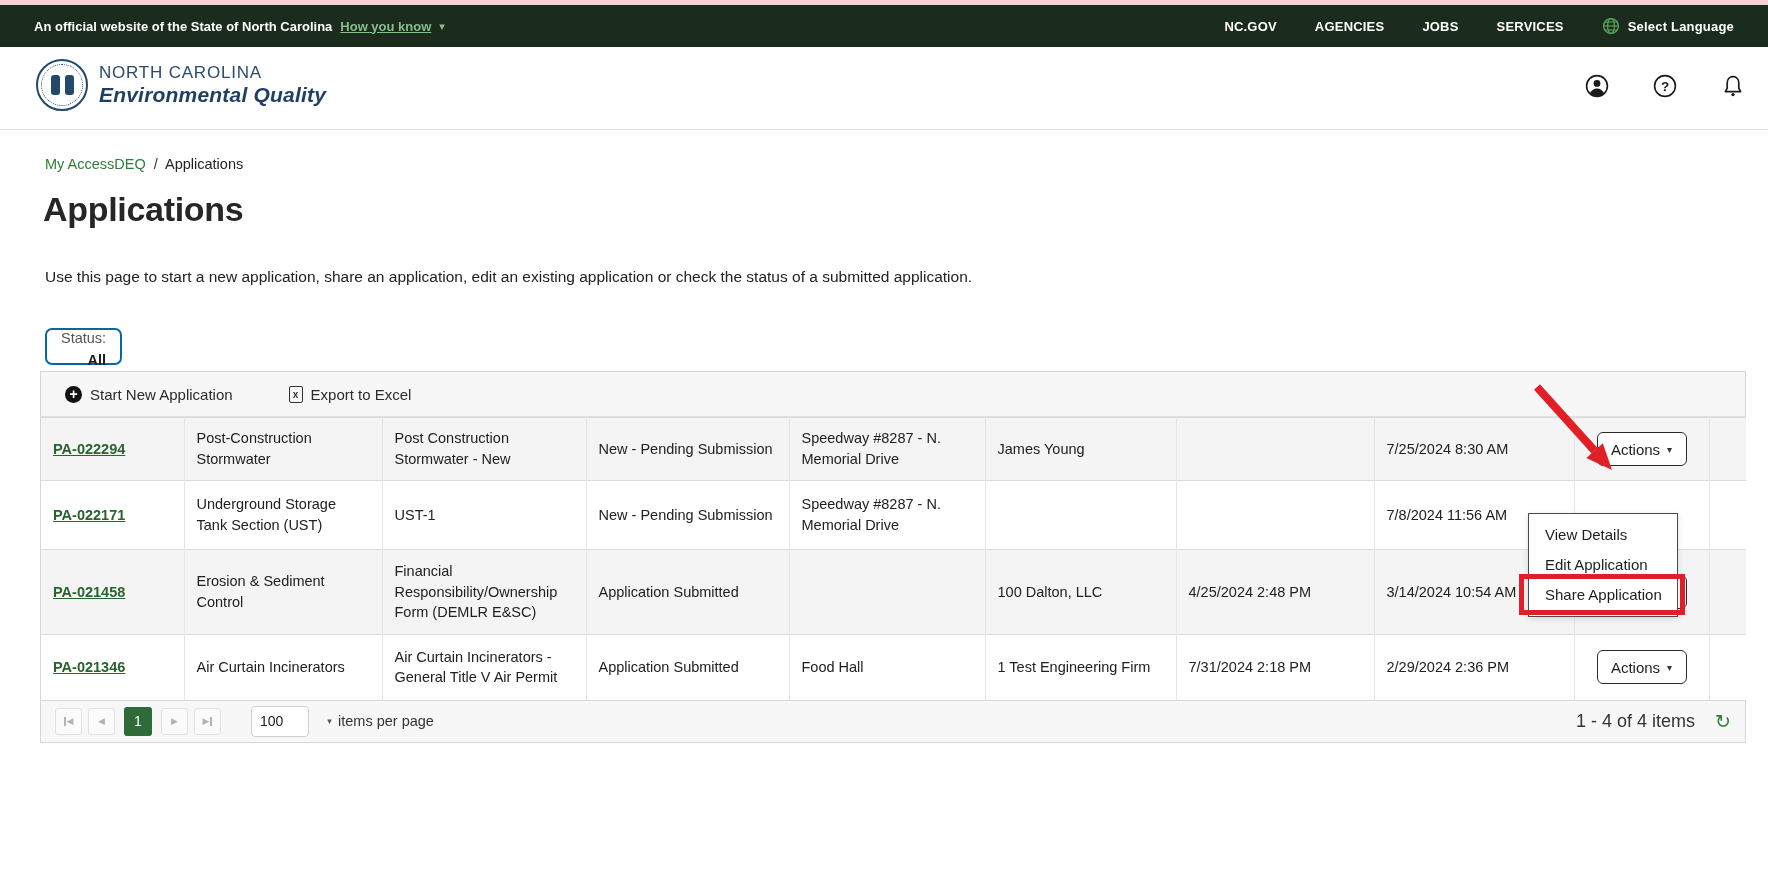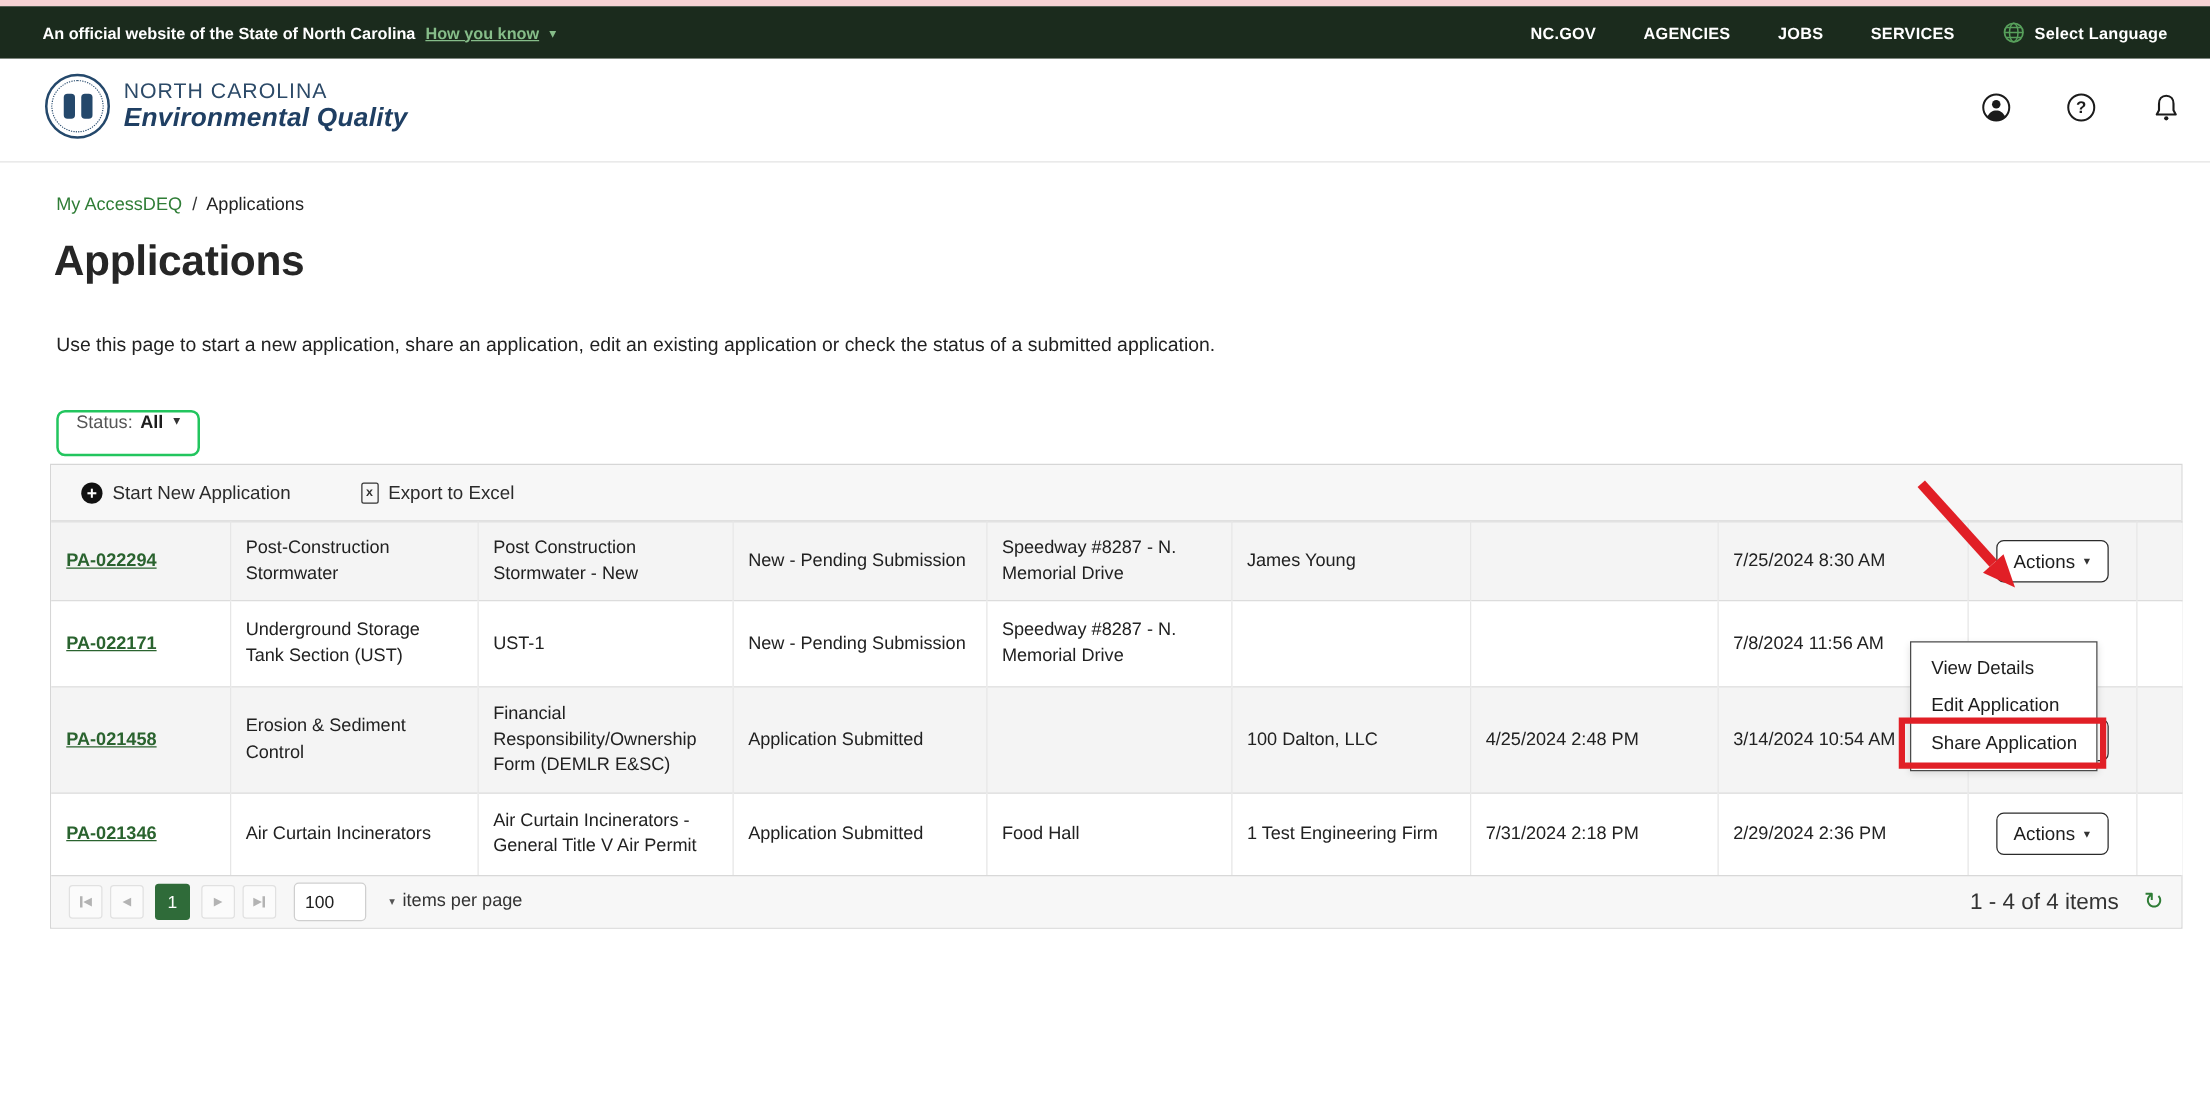--- a/index.html
+++ b/index.html
@@ -37,22 +37,22 @@
 
   
   .breadcrumb { position:absolute; left:45px; top:156px; font-size:14.5px; }
   .breadcrumb a { color:#2f7d36; text-decoration:none; cursor:pointer; }
   .breadcrumb .sep { color:#333; margin:0 4px; }
   .breadcrumb .current { color:#222; }
   h1.page-title { position:absolute; left:43px; top:190px; font-size:34px; font-weight:bold; color:#262626; letter-spacing:-.3px; }
   .desc { position:absolute; left:45px; top:268px; font-size:15.5px; color:#222; }
 
   
-  .chip { position:absolute; left:45px; top:328px; height:37px; border:2px solid #22c55e; border-radius:7px;
-          background:#fff; display:flex; align-items:flex-start; gap:6px; padding:0 14px; cursor:pointer; }
+  .chip { position:absolute; left:45px; top:328px; height:37px; border:2px solid #0369a1; border-radius:7px;
+          background:#fff; display:flex; align-items:flex-end; gap:6px; padding:0 14px; cursor:pointer;flex-direction:column; }
   .chip .cl { color:#555; font-size:14.5px; }
   .chip .cv { color:#1d1d1d; font-size:14.5px; font-weight:bold; }
   .chip .caret { color:#333; font-size:11px; margin-left:2px; }
 
   
   .grid { position:absolute; left:40px; top:371px; width:1706px; border:1px solid #d6d6d6; background:#fff; }
   .gtoolbar { height:45px; background:#f7f7f7; border-bottom:1px solid #e0e0e0; display:flex; align-items:center; gap:56px; padding:0 24px; }
   .tbtn { display:flex; align-items:center; gap:8px; font-size:15px; color:#2b2b2b; cursor:pointer; }
   .plus-circle { width:17px; height:17px; border-radius:50%; background:#111; color:#fff; display:flex; align-items:center;
                  justify-content:center; font-size:14px; font-weight:bold; line-height:1; }
@@ -76,21 +76,21 @@
   .actions-btn .caret { font-size:10px; color:#333; }
 
   
   .pager { height:42px; background:#f7f7f7; border-top:1px solid #d8d8d8; display:flex; align-items:center;
            padding:0 14px; gap:6px; }
   .pgbtn { width:27px; height:27px; background:#fbfbfb; border:1px solid #e1e1e1; border-radius:3px;
            display:flex; align-items:center; justify-content:center; color:#b3b3b3; font-size:9px; cursor:pointer; gap:1px; }
   .pgbtn .bar { width:2px; height:9px; background:#b3b3b3; }
   .pgcur { width:28px; height:29px; background:#2f6b39; color:#fff; border-radius:3px; font-size:14px;
            display:flex; align-items:center; justify-content:center; margin:0 3px; cursor:pointer; }
-  .psize { margin-left:8px; width:58px; height:31px; background:#fff; border:1px solid #cfcfcf; border-radius:4px;
+  .psize { margin-left:24px; width:58px; height:31px; background:#fff; border:1px solid #cfcfcf; border-radius:4px;
            display:flex; align-items:center; justify-content:space-between; padding:0 8px; font-size:14px; cursor:pointer;gap:44px; }
   .psize .caret { font-size:9px; color:#555; }
   .ipp { margin-left:23px; font-size:14.5px; color:#333; }
   .pager .spring { flex:1; }
   .range { font-size:18px; color:#333; }
   .refresh { margin-left:14px; color:#2f7d36; font-size:19px; cursor:pointer; line-height:1; }
 
   
   .menu { position:absolute; left:1528px; top:513px; width:150px; background:#fff; border:1px solid #4a4a4a;
           padding:6px 0; z-index:20; box-shadow:0 2px 6px rgba(0,0,0,.12); }

